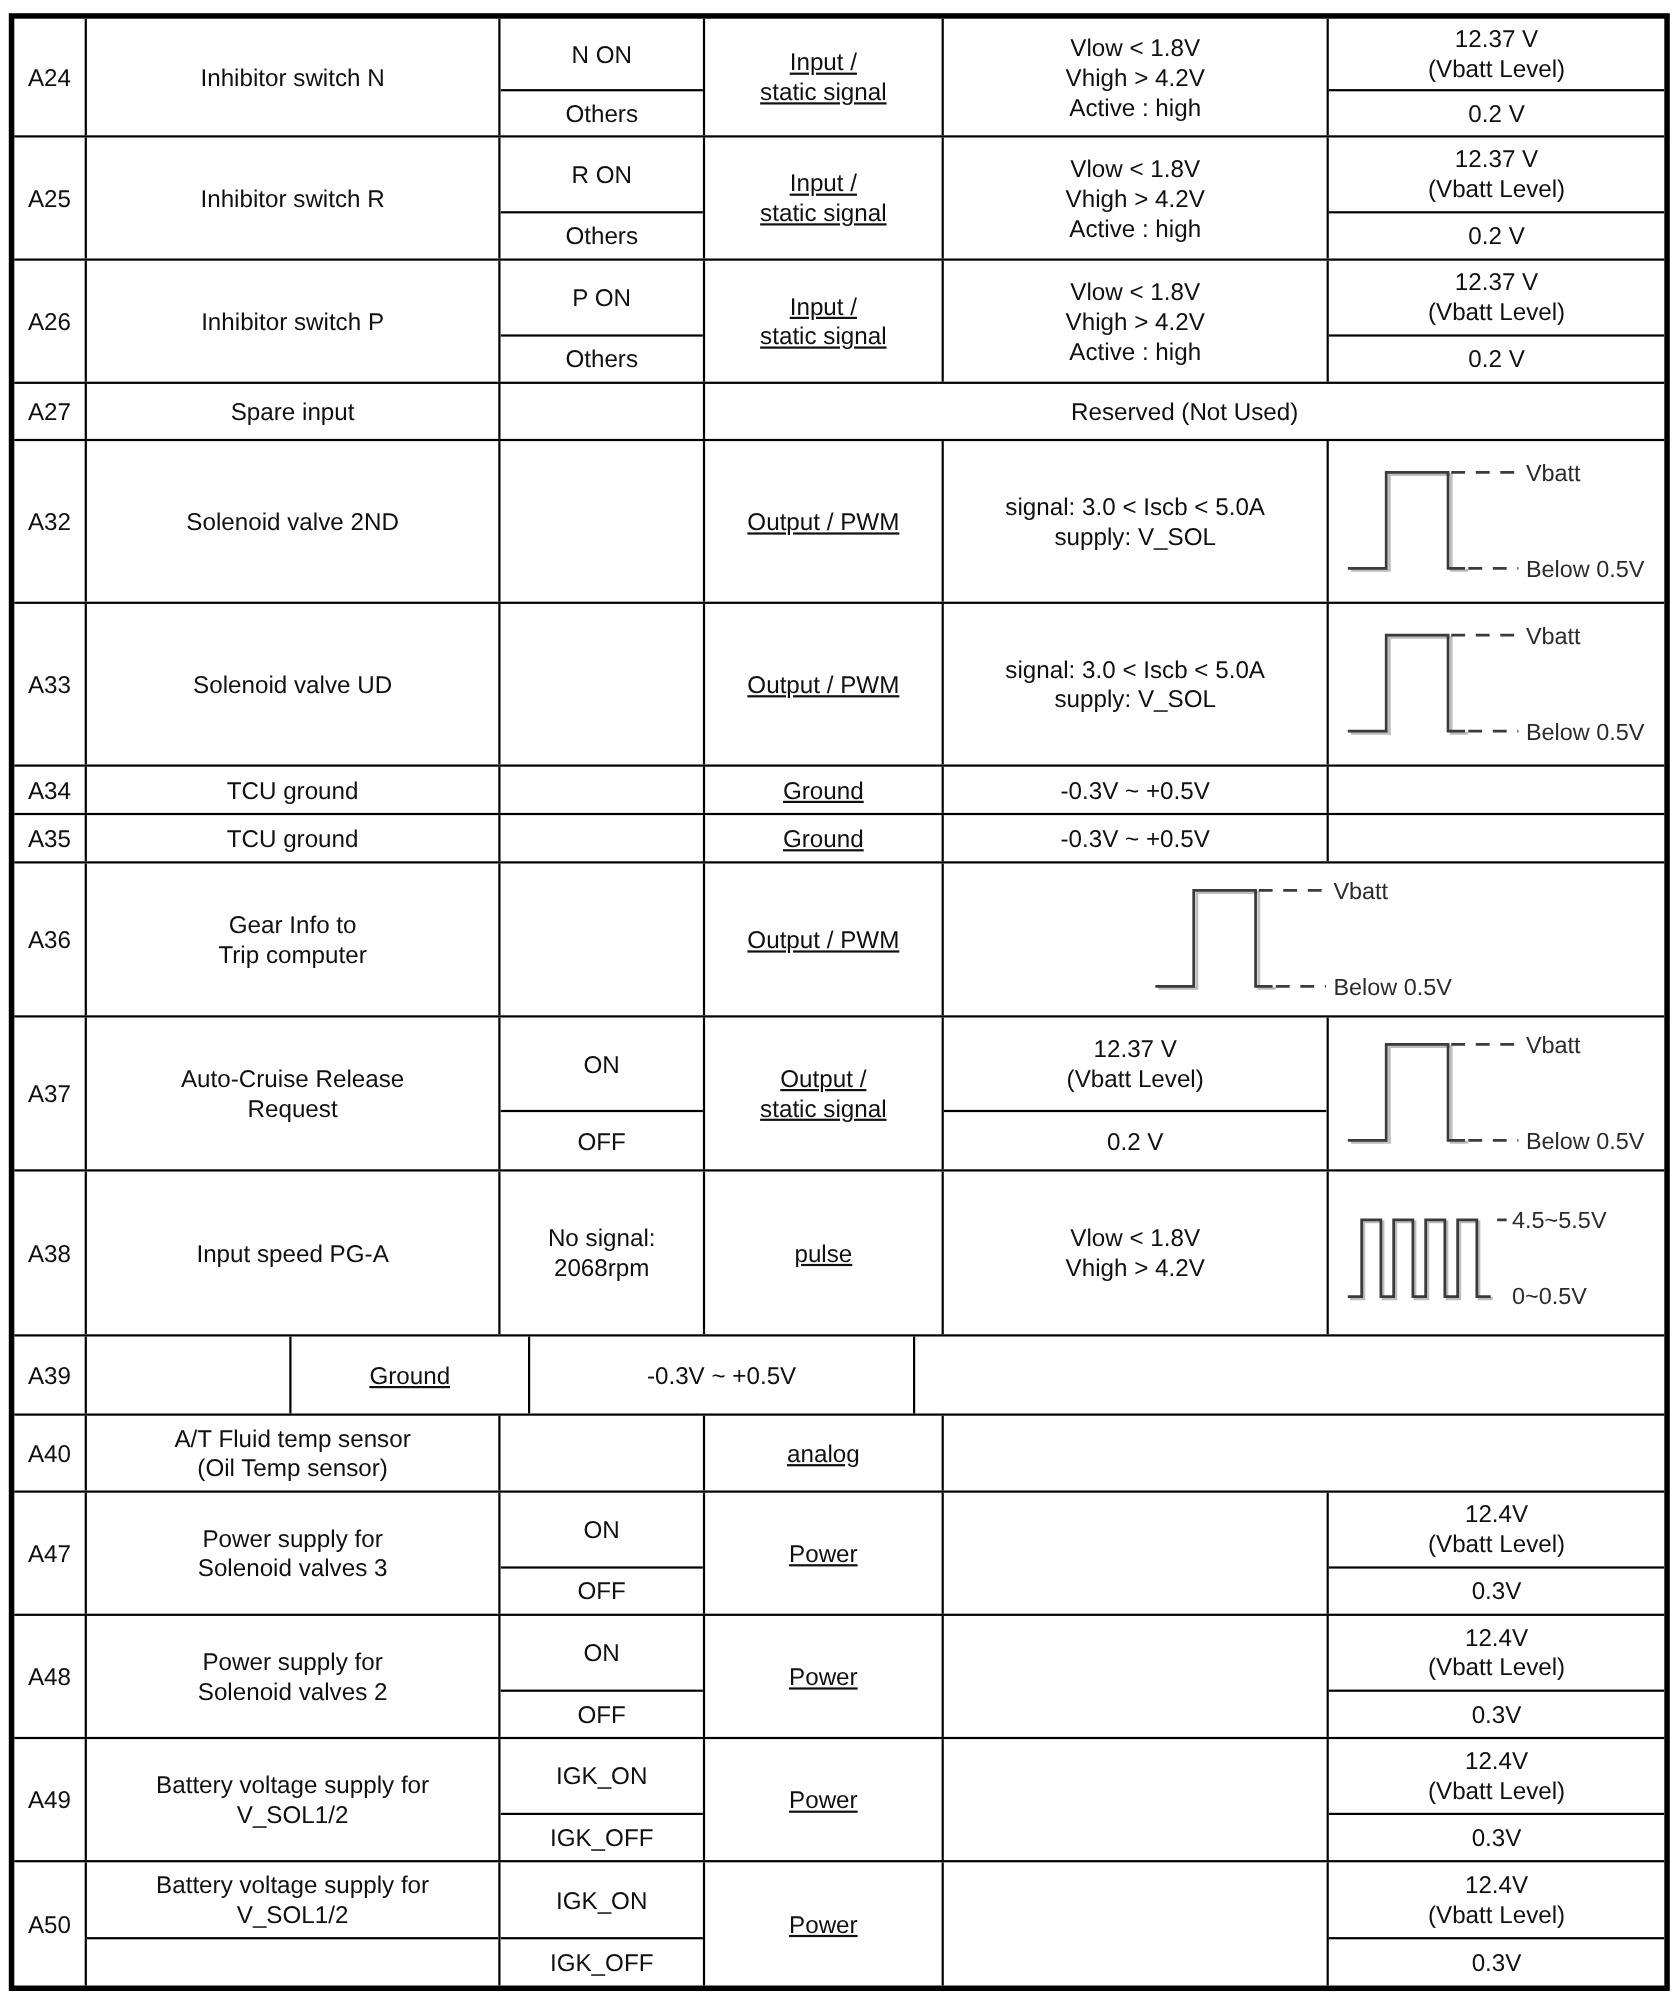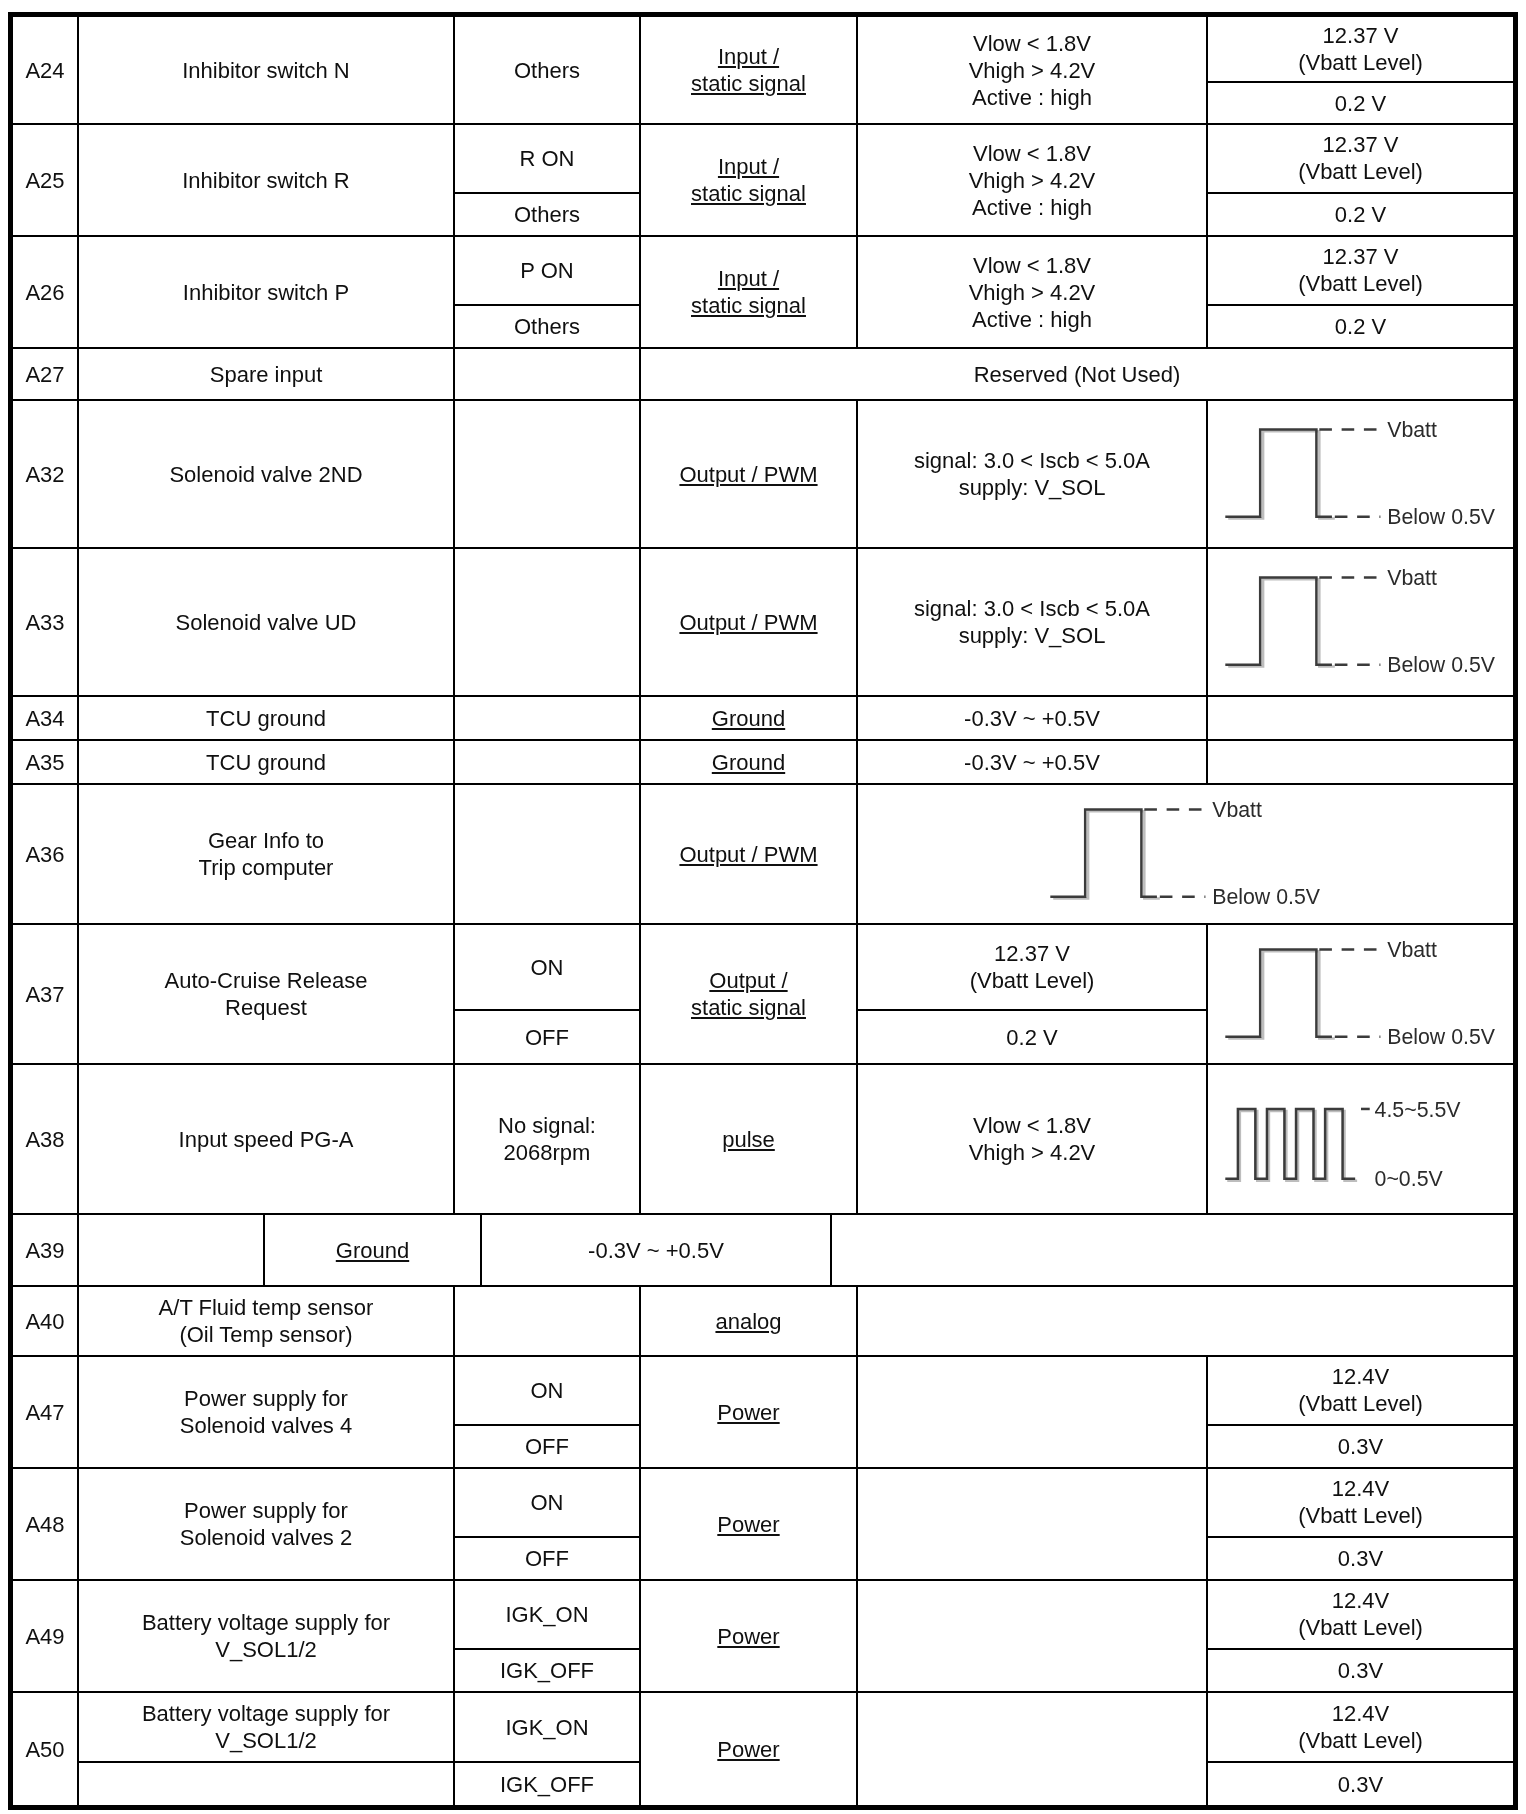--- a/index.html
+++ b/index.html
@@ -51,20 +51,23 @@
 <div class="tbl">
 
   <div class="row" style="height:108px">
     <div class="c pin">
         <div>A24</div>
       </div>
     <div class="c desc">
         <div>Inhibitor switch N</div>
       </div>
     <div class="c cond split">
+      <div class="st">
+          <div>N ON</div>
+        </div>
       <div class="sb">
           <div>Others</div>
         </div>
     </div>
     <div class="c type">
       <div>Input /</div>
       <div>static signal</div>
     </div>
     <div class="c spec">
       <div>Vlow &lt; 1.8V</div>
@@ -375,21 +378,21 @@
       </div>
     <div class="c val"></div>
   </div>
 
   <div class="row" style="height:112px">
     <div class="c pin">
         <div>A47</div>
       </div>
     <div class="c desc">
       <div>Power supply for</div>
-      <div>Solenoid valves 4</div>
+      <div>Solenoid valves 3</div>
     </div>
     <div class="c cond split">
       <div class="st">
           <div>ON</div>
         </div>
       <div class="sb">
           <div>OFF</div>
         </div>
     </div>
     <div class="c type">

